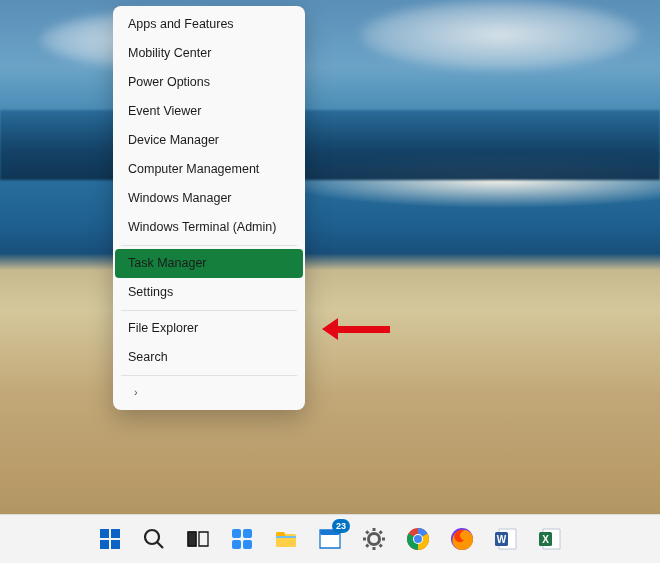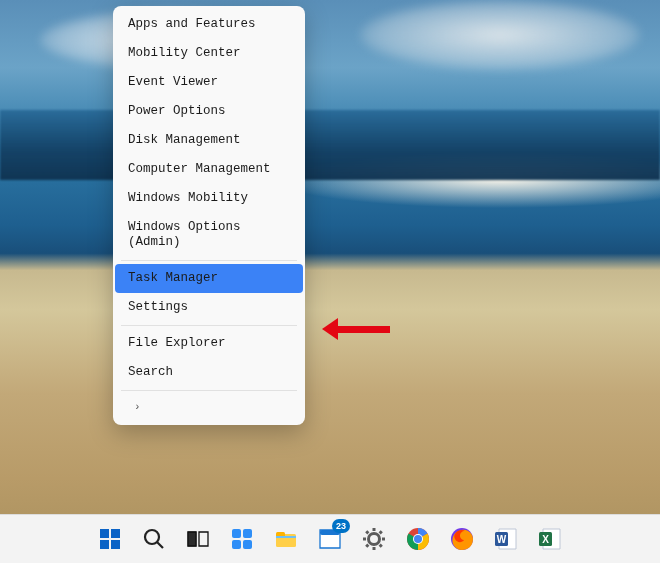--- a/index.html
+++ b/index.html
@@ -8,23 +8,23 @@
       radial-gradient(ellipse 320px 40px at 500px 180px,#f5f2e8 0%,rgba(245,242,232,0) 70%),
       linear-gradient(180deg,#5a8fb8 0%,#6ba3c7 12%,#2f7aa8 26%,#1e5f8f 40%,#194f7a 45%,#c7b98f 48%,#d4c79b 55%,#c2a878 70%,#b89b68 85%,#a88f5c 100%);
   }
   .desktop::before{content:"";position:absolute;left:0;right:0;top:110px;height:70px;
     background:linear-gradient(180deg,rgba(30,95,143,.7) 0%,rgba(18,60,95,.9) 60%,rgba(15,50,80,.95) 100%);
     filter:blur(1px);}
   .cloud{position:absolute;top:10px;left:40px;width:260px;height:60px;background:radial-gradient(ellipse at center,#e8eef2 0%,rgba(232,238,242,.4) 60%,rgba(232,238,242,0) 80%);border-radius:50%;filter:blur(4px);}
   .cloud2{position:absolute;top:0;left:360px;width:280px;height:70px;background:radial-gradient(ellipse at center,#d8e2e8 0%,rgba(216,226,232,.4) 60%,rgba(216,226,232,0) 80%);border-radius:50%;filter:blur(5px);}
 
   
-  .winx{position:absolute;left:113px;top:6px;width:188px;background:#f9f9f9;border-radius:8px;box-shadow:0 8px 24px rgba(0,0,0,.25);padding:4px 2px;font-size:12.5px;color:#1b1b1b;font-family:Liberation Mono, monospace;}
+  .winx{position:absolute;left:113px;top:6px;width:188px;background:#f9f9f9;border-radius:8px;box-shadow:0 8px 24px rgba(0,0,0,.25);padding:4px 2px;font-size:12.5px;color:#1b1b1b;}
   .menu-item{display:flex;align-items:center;justify-content:space-between;padding:7px 13px;border-radius:4px;cursor:default;line-height:1.2;}
-  .menu-item.hover{background:#3b82f6;}
+  .menu-item.hover{background:#15803d;}
   .sep{height:1px;background:#e1e1e1;margin:3px 6px;}
   .chev{font-size:11px;color:#555;margin-left:6px;}
 
   
   .arrow{position:absolute;display:flex;align-items:center;}
   .arrow .shaft{height:7px;background:#e30613;}
   .arrow .head{width:0;height:0;border-top:11px solid transparent;border-bottom:11px solid transparent;}
   .arrow.left .head{border-right:16px solid #e30613;}
   .arrow.right .head{border-left:16px solid #e30613;}
 
@@ -42,36 +42,36 @@
   <div class="cloud2"></div>
 
   <div class="winx" id="winx">
       <div class="menu-item">
         <span>Apps and Features</span>
       </div>
       <div class="menu-item">
         <span>Mobility Center</span>
       </div>
       <div class="menu-item">
+        <span>Power Options</span>
+      </div>
+      <div class="menu-item">
         <span>Event Viewer</span>
       </div>
       <div class="menu-item">
-        <span>Power Options</span>
-      </div>
-      <div class="menu-item">
-        <span>Disk Management</span>
+        <span>Device Manager</span>
       </div>
       <div class="menu-item">
         <span>Computer Management</span>
       </div>
       <div class="menu-item">
-        <span>Windows Mobility</span>
+        <span>Windows Manager</span>
       </div>
       <div class="menu-item">
-        <span>Windows Options (Admin)</span>
+        <span>Windows Terminal (Admin)</span>
       </div>
       <div class="sep"></div>
       <div class="menu-item hover">
         <span>Task Manager</span>
       </div>
       <div class="menu-item">
         <span>Settings</span>
       </div>
       <div class="sep"></div>
       <div class="menu-item">

